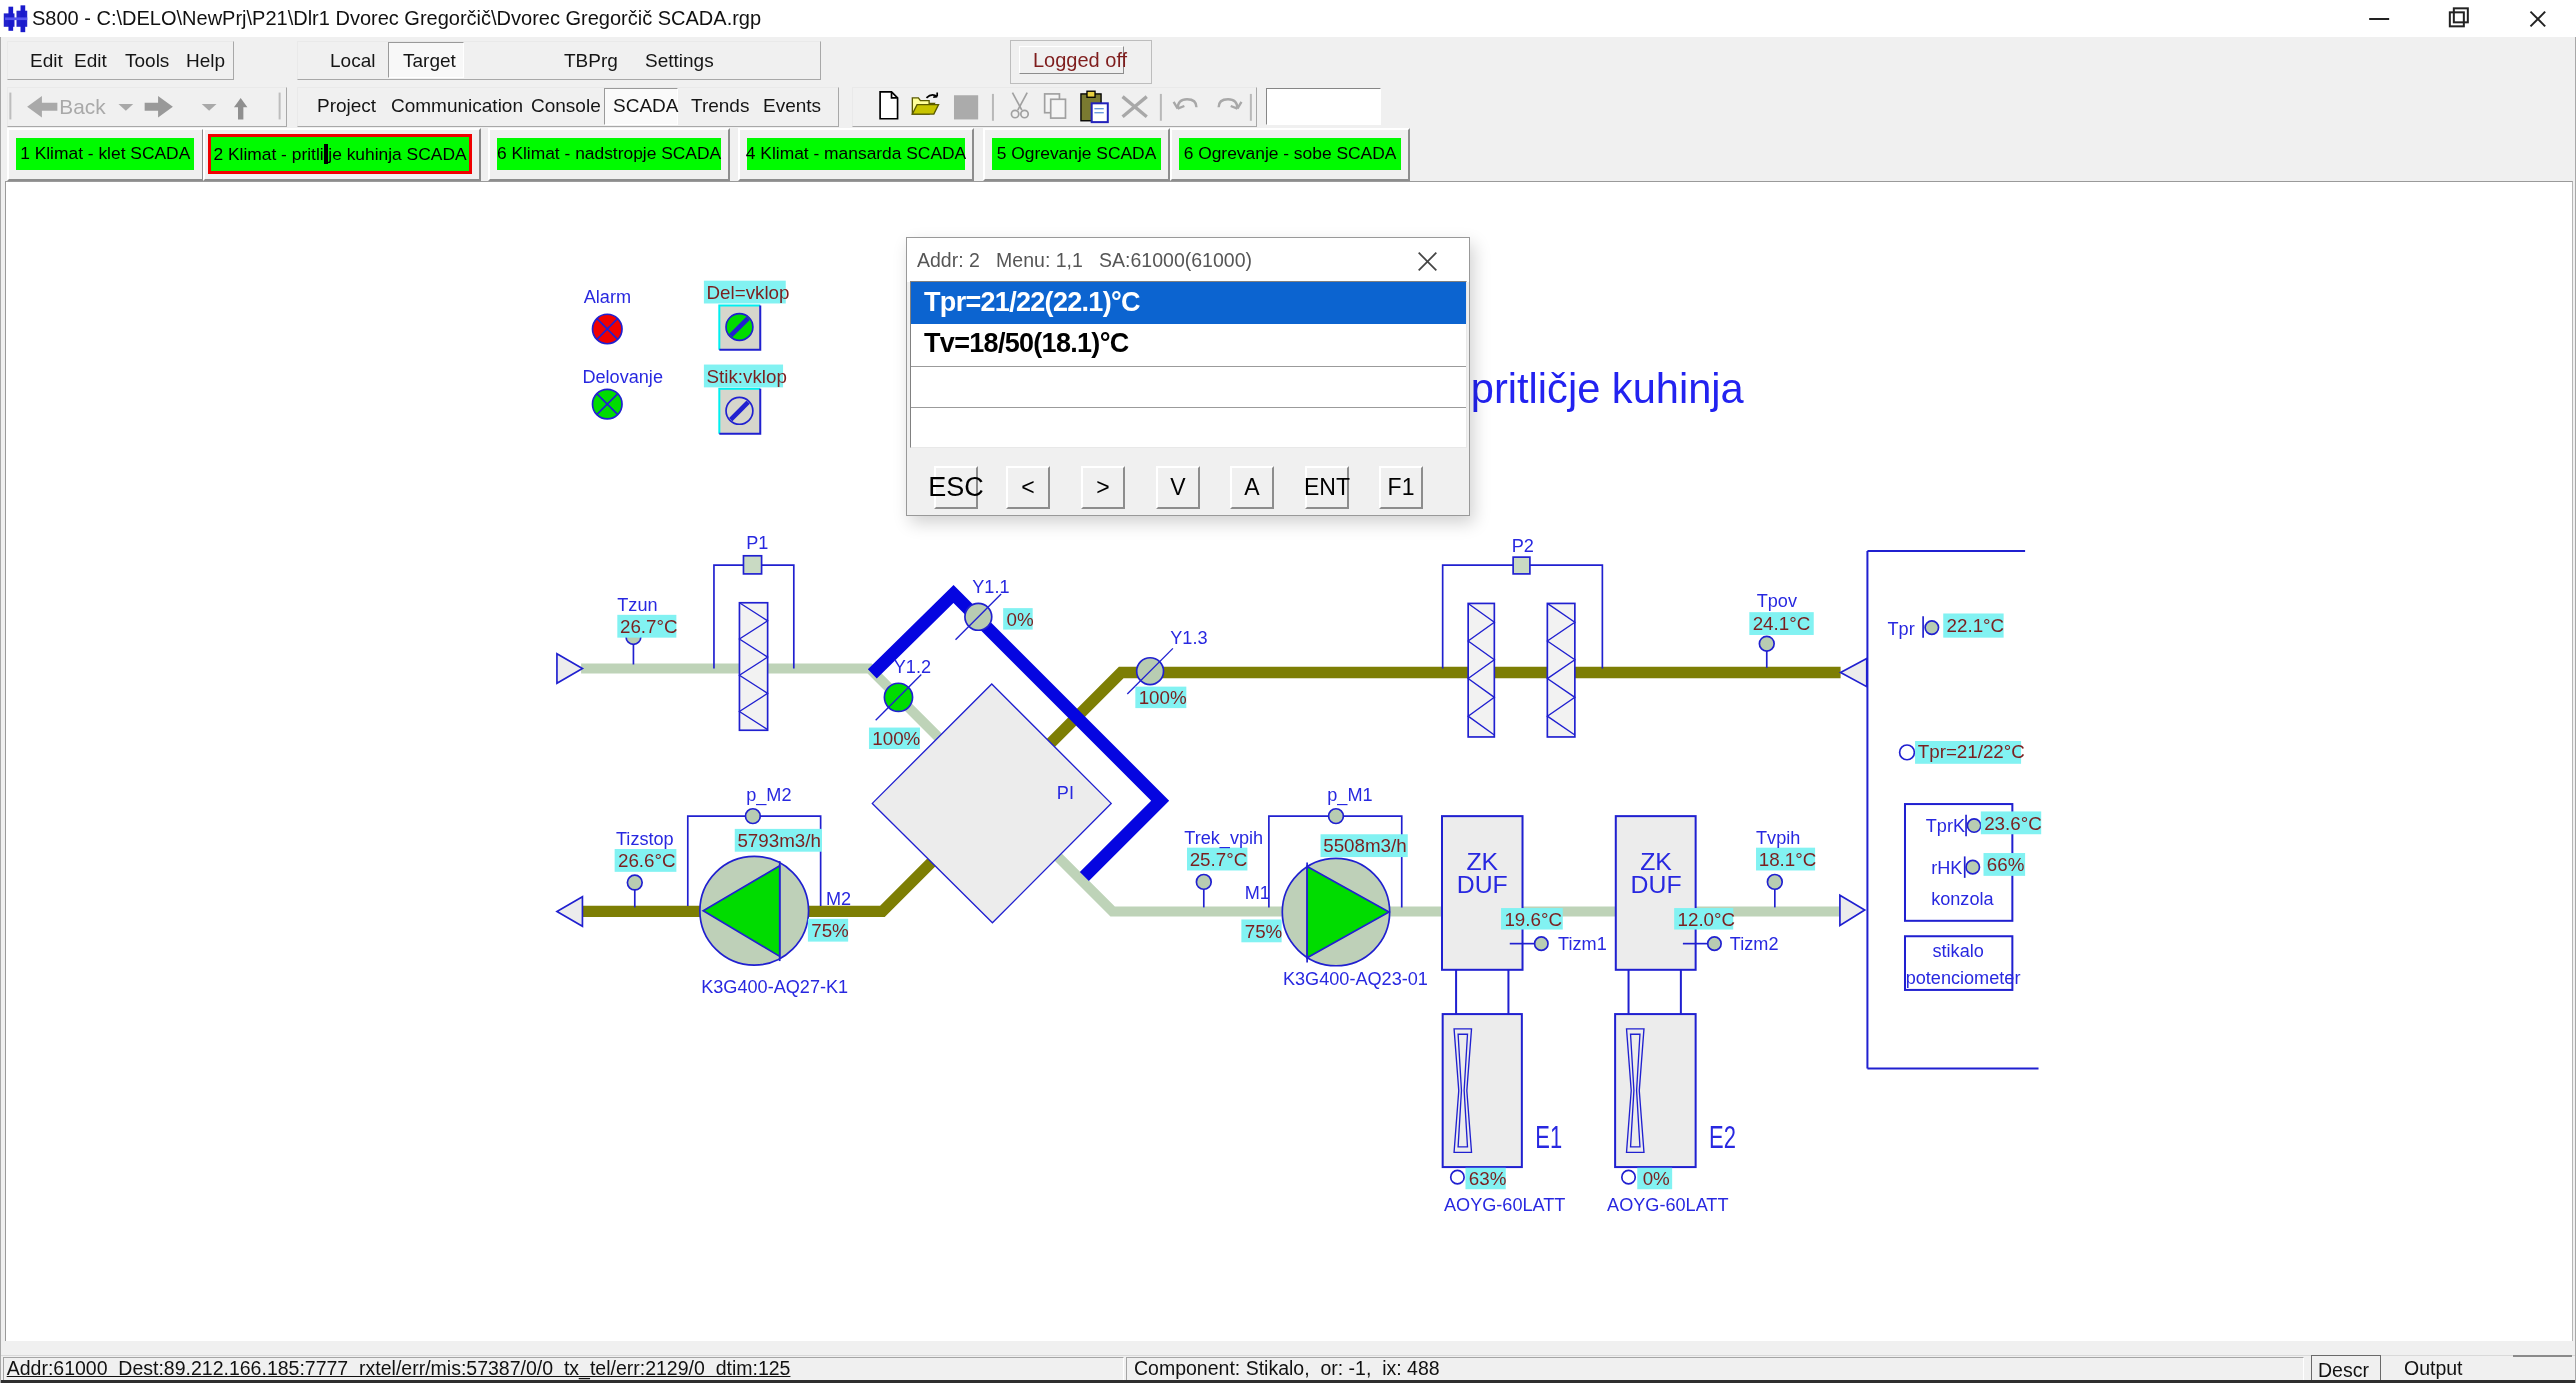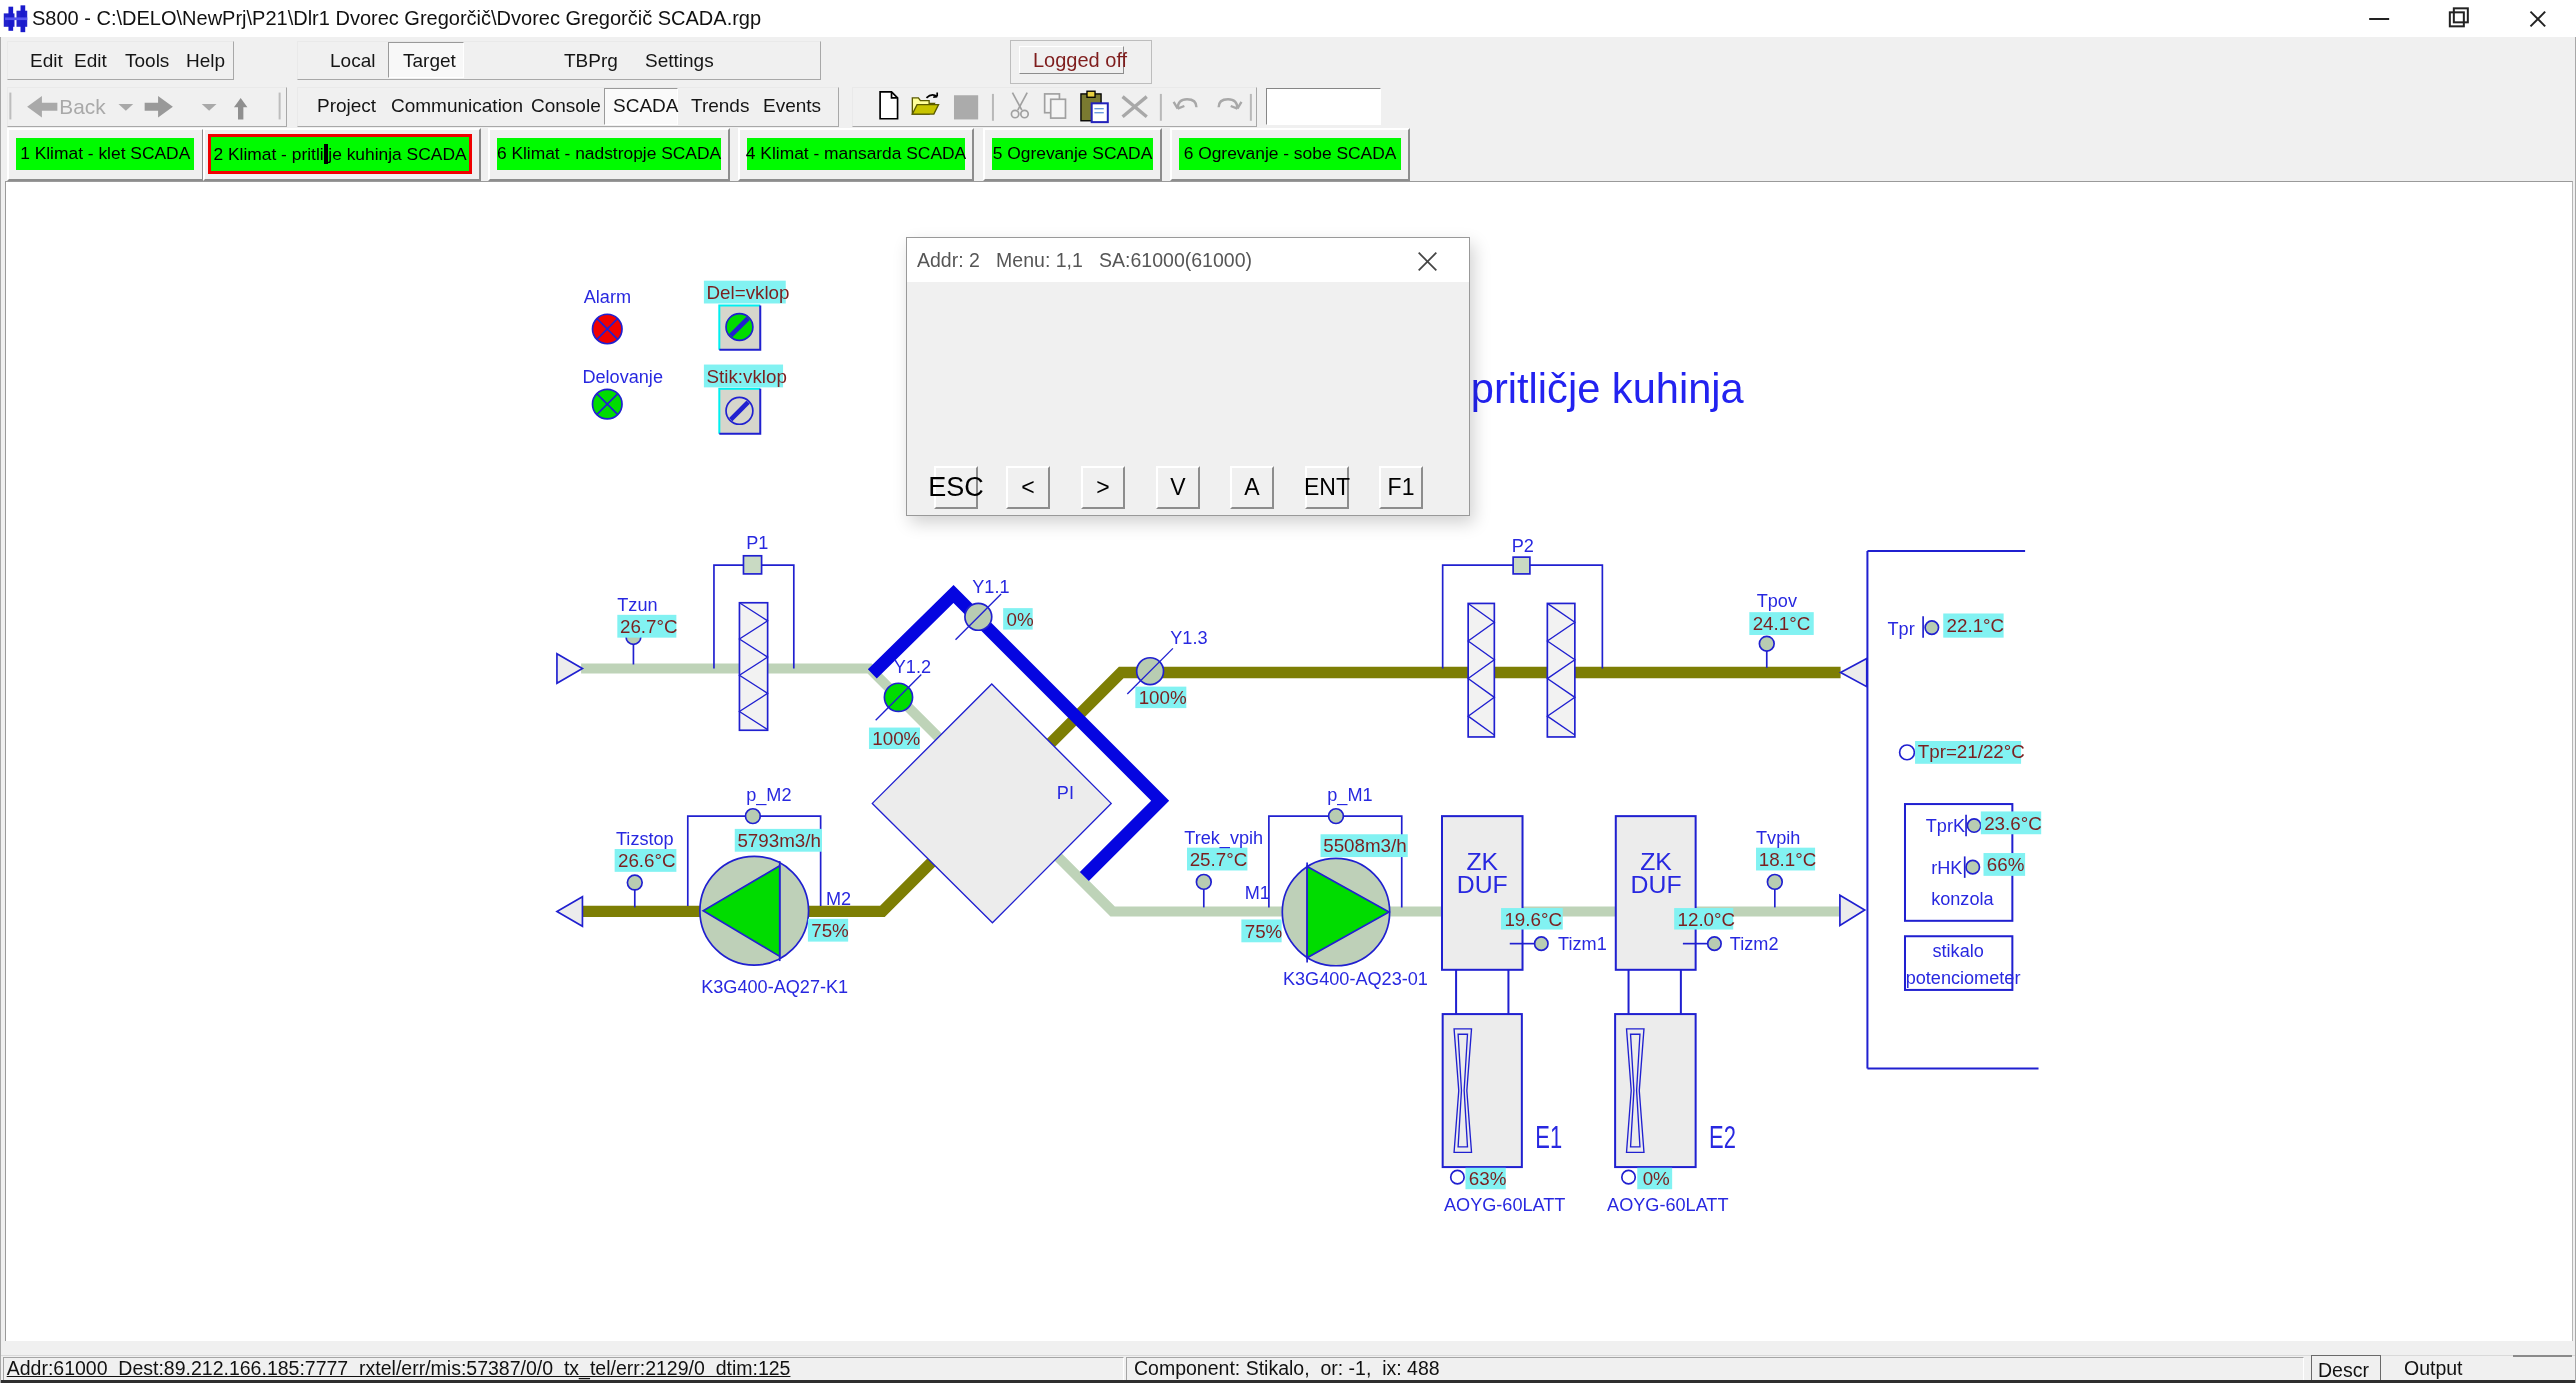--- a/index.html
+++ b/index.html
@@ -133,21 +133,21 @@
     <div class="ginner">1 Klimat - klet SCADA</div>
   </div>
 <div class="abs btn3d" style="left:203px;top:128px;width:274px;height:49px;"></div>
 <div class="abs" style="left:208px;top:134px;width:258px;height:34px;border:3.4px solid #f00000;background:#00fb00;color:#000;font-size:17.4px;display:flex;align-items:center;justify-content:center;white-space:pre;">2 Klimat - pritli<span style="display:inline-block;width:4.7px;height:20px;background:#000;"></span>je kuhinja SCADA</div>
 <div class="abs btn3d" style="left:488px;top:128px;width:238px;height:49px;">
     <div class="ginner">6 Klimat - nadstropje SCADA</div>
   </div>
 <div class="abs btn3d" style="left:738px;top:128px;width:232px;height:49px;">
     <div class="ginner">4 Klimat - mansarda SCADA</div>
   </div>
-<div class="abs btn3d" style="left:983px;top:128px;width:175px;height:49px;">
+<div class="abs btn3d" style="left:983px;top:128px;width:175px;height:49px;padding-left:8px;">
     <div class="ginner">5 Ogrevanje SCADA</div>
   </div>
 <div class="abs btn3d" style="left:1170px;top:128px;width:236px;height:49px;">
     <div class="ginner">6 Ogrevanje - sobe SCADA</div>
   </div>
 
 <div class="abs" style="left:4.7px;top:181px;width:2568px;height:1160px;background:#ffffff;border-left:1.3px solid #9a9a9a;border-top:1.3px solid #9a9a9a;border-right:1.3px solid #b5b5b5;box-sizing:border-box;"></div>
 
 <svg id="diag" class="abs" style="left:0;top:0" width="2576" height="1384" viewBox="0 0 3839 2062" font-family="Liberation Sans, sans-serif">
 <g fill="none">
@@ -355,20 +355,25 @@
 <text x="2192" y="600" font-size="62" fill="#2222f0">pritličje kuhinja</text>
 </svg>
 
 <div class="abs" style="left:906px;top:237px;width:564px;height:279px;background:#f0f0f0;border:0.7px solid #999;box-shadow:4px 6.7px 16px rgba(0,0,0,0.18);box-sizing:border-box;">
   <div class="abs" style="left:0;top:0;width:562px;height:44px;background:#fff;"></div>
   <div class="abs" style="left:10px;top:10.7px;font-size:19.5px;color:#565656;white-space:pre;">Addr: 2   Menu: 1,1   SA:61000(61000)</div>
   <svg class="abs" style="left:509px;top:12px" width="23" height="23" viewBox="0 0 34 34">
     <line x1="4" y1="4" x2="30" y2="30" stroke="#444" stroke-width="2.6"></line>
     <line x1="30" y1="4" x2="4" y2="30" stroke="#444" stroke-width="2.6"></line>
   </svg>
+  <div class="abs" style="left:2.7px;top:43px;width:557px;height:167px;background:#fff;border:1.3px solid;border-color:#808080 #e8e8e8 #e8e8e8 #808080;box-sizing:border-box;">
+    <div style="height:42px;background:#0c64d0;color:#fff;font-size:27px;font-weight:bold;letter-spacing:-0.7px;line-height:40px;padding-left:13.4px;">Tpr=21/22(22.1)°C</div>
+    <div style="height:42px;border-bottom:1.3px solid #9b9b9b;color:#000;font-size:27px;font-weight:bold;letter-spacing:-0.7px;line-height:39px;padding-left:13.4px;">Tv=18/50(18.1)°C</div>
+    <div style="height:40px;border-bottom:1.3px solid #9b9b9b;"></div>
+  </div>
   <div class="abs btn3d" style="left:27px;top:228px;width:40px;height:39px;font-size:27px;color:#000;display:flex;align-items:center;justify-content:center;">ESC</div>
   <div class="abs btn3d" style="left:99px;top:228px;width:40px;height:39px;font-size:23px;color:#000;display:flex;align-items:center;justify-content:center;">&lt;</div>
   <div class="abs btn3d" style="left:174px;top:228px;width:40px;height:39px;font-size:23px;color:#000;display:flex;align-items:center;justify-content:center;">&gt;</div>
   <div class="abs btn3d" style="left:249px;top:228px;width:40px;height:39px;font-size:23px;color:#000;display:flex;align-items:center;justify-content:center;">V</div>
   <div class="abs btn3d" style="left:323px;top:228px;width:40px;height:39px;font-size:23px;color:#000;display:flex;align-items:center;justify-content:center;">A</div>
   <div class="abs btn3d" style="left:398px;top:228px;width:40px;height:39px;font-size:23px;color:#000;display:flex;align-items:center;justify-content:center;">ENT</div>
   <div class="abs btn3d" style="left:472px;top:228px;width:40px;height:39px;font-size:23px;color:#000;display:flex;align-items:center;justify-content:center;">F1</div>
 </div>
 
 <div class="abs" style="left:0;top:1341px;width:2576px;height:42px;background:#f0f0f0;"></div>

